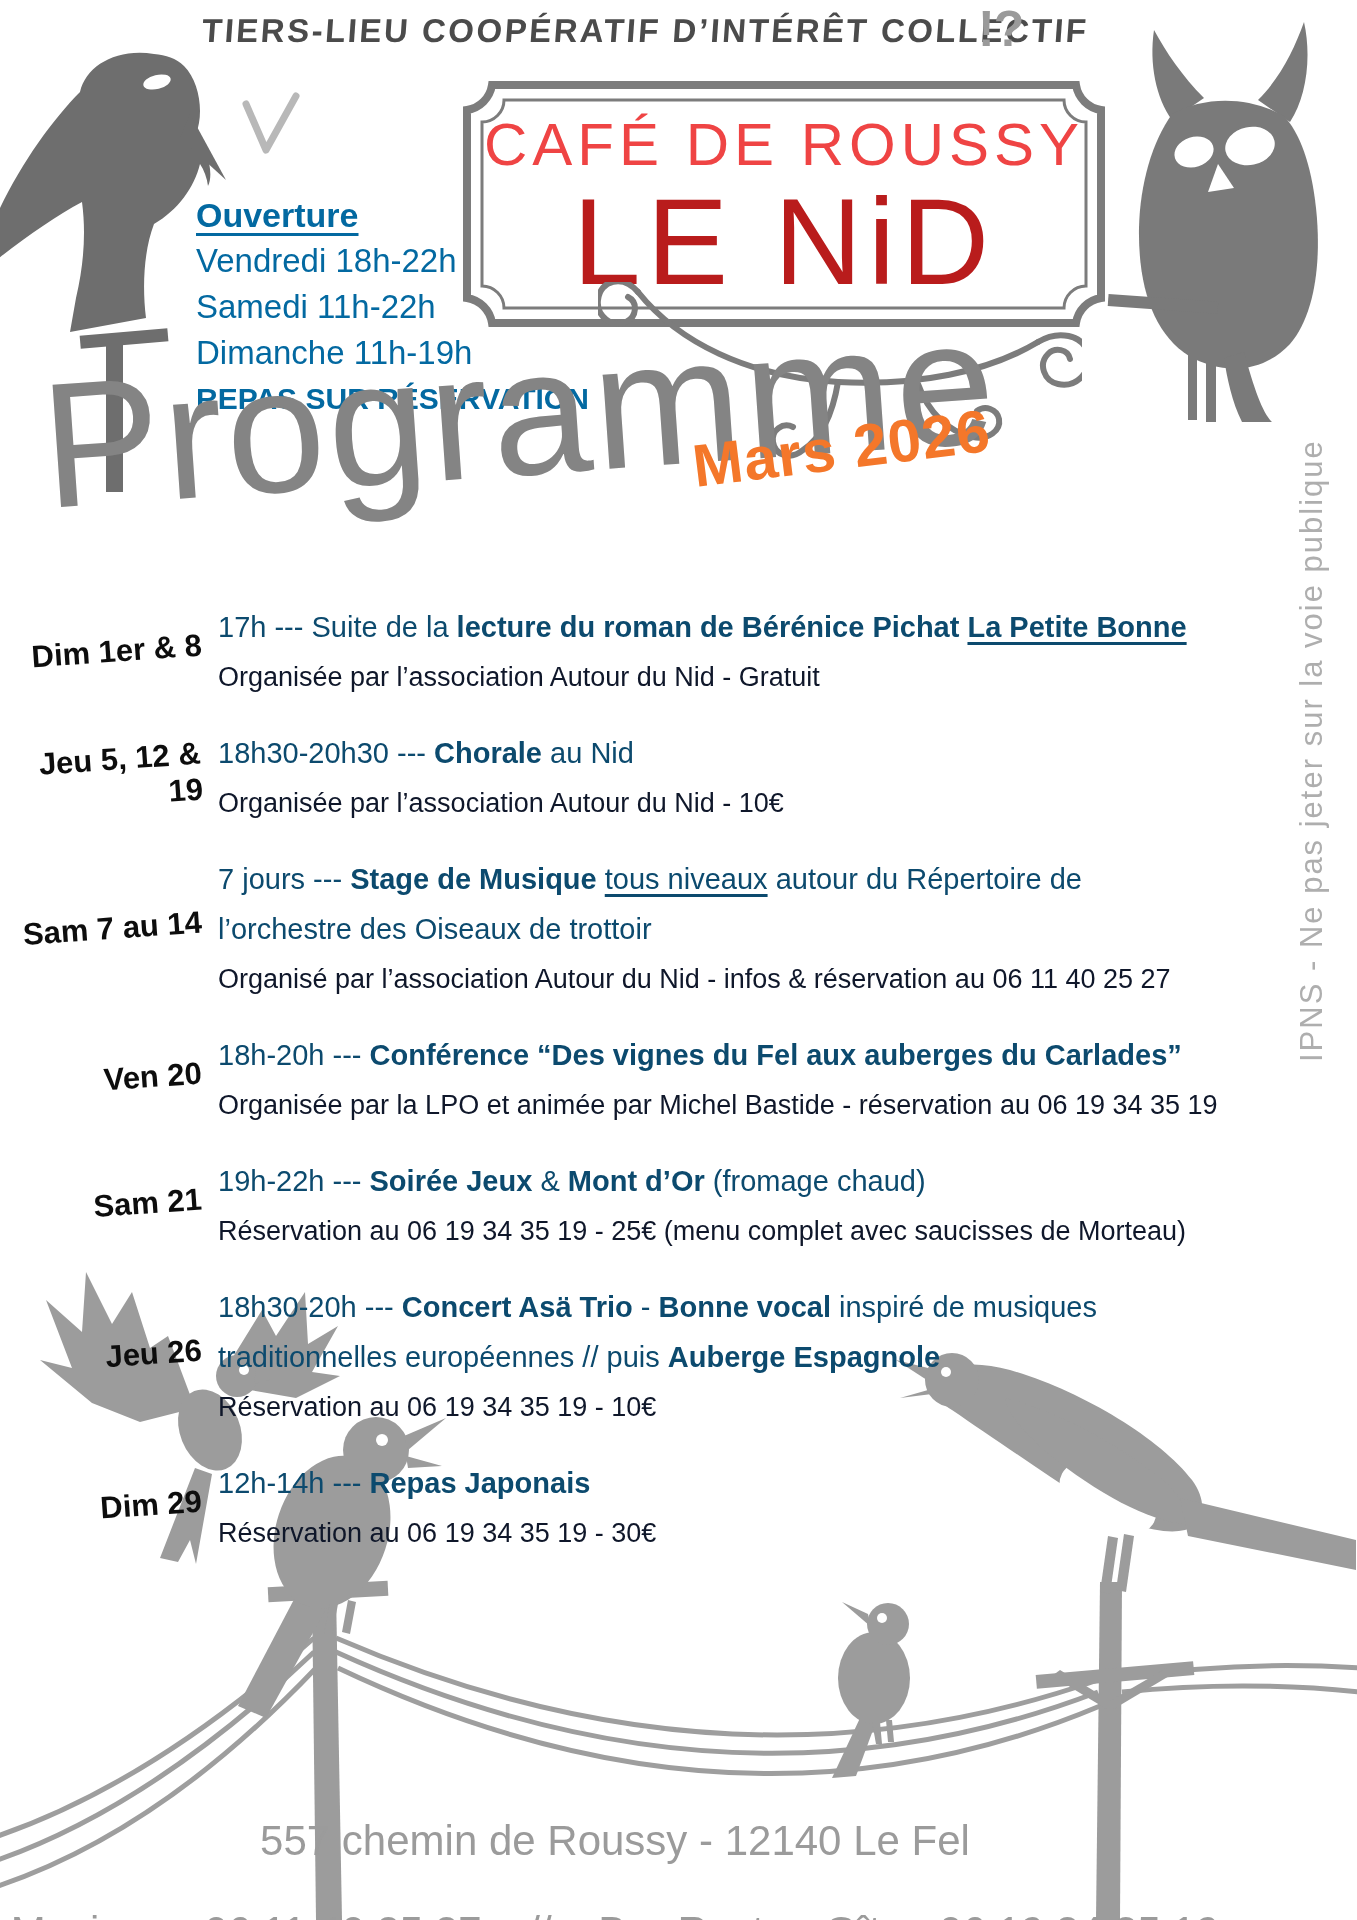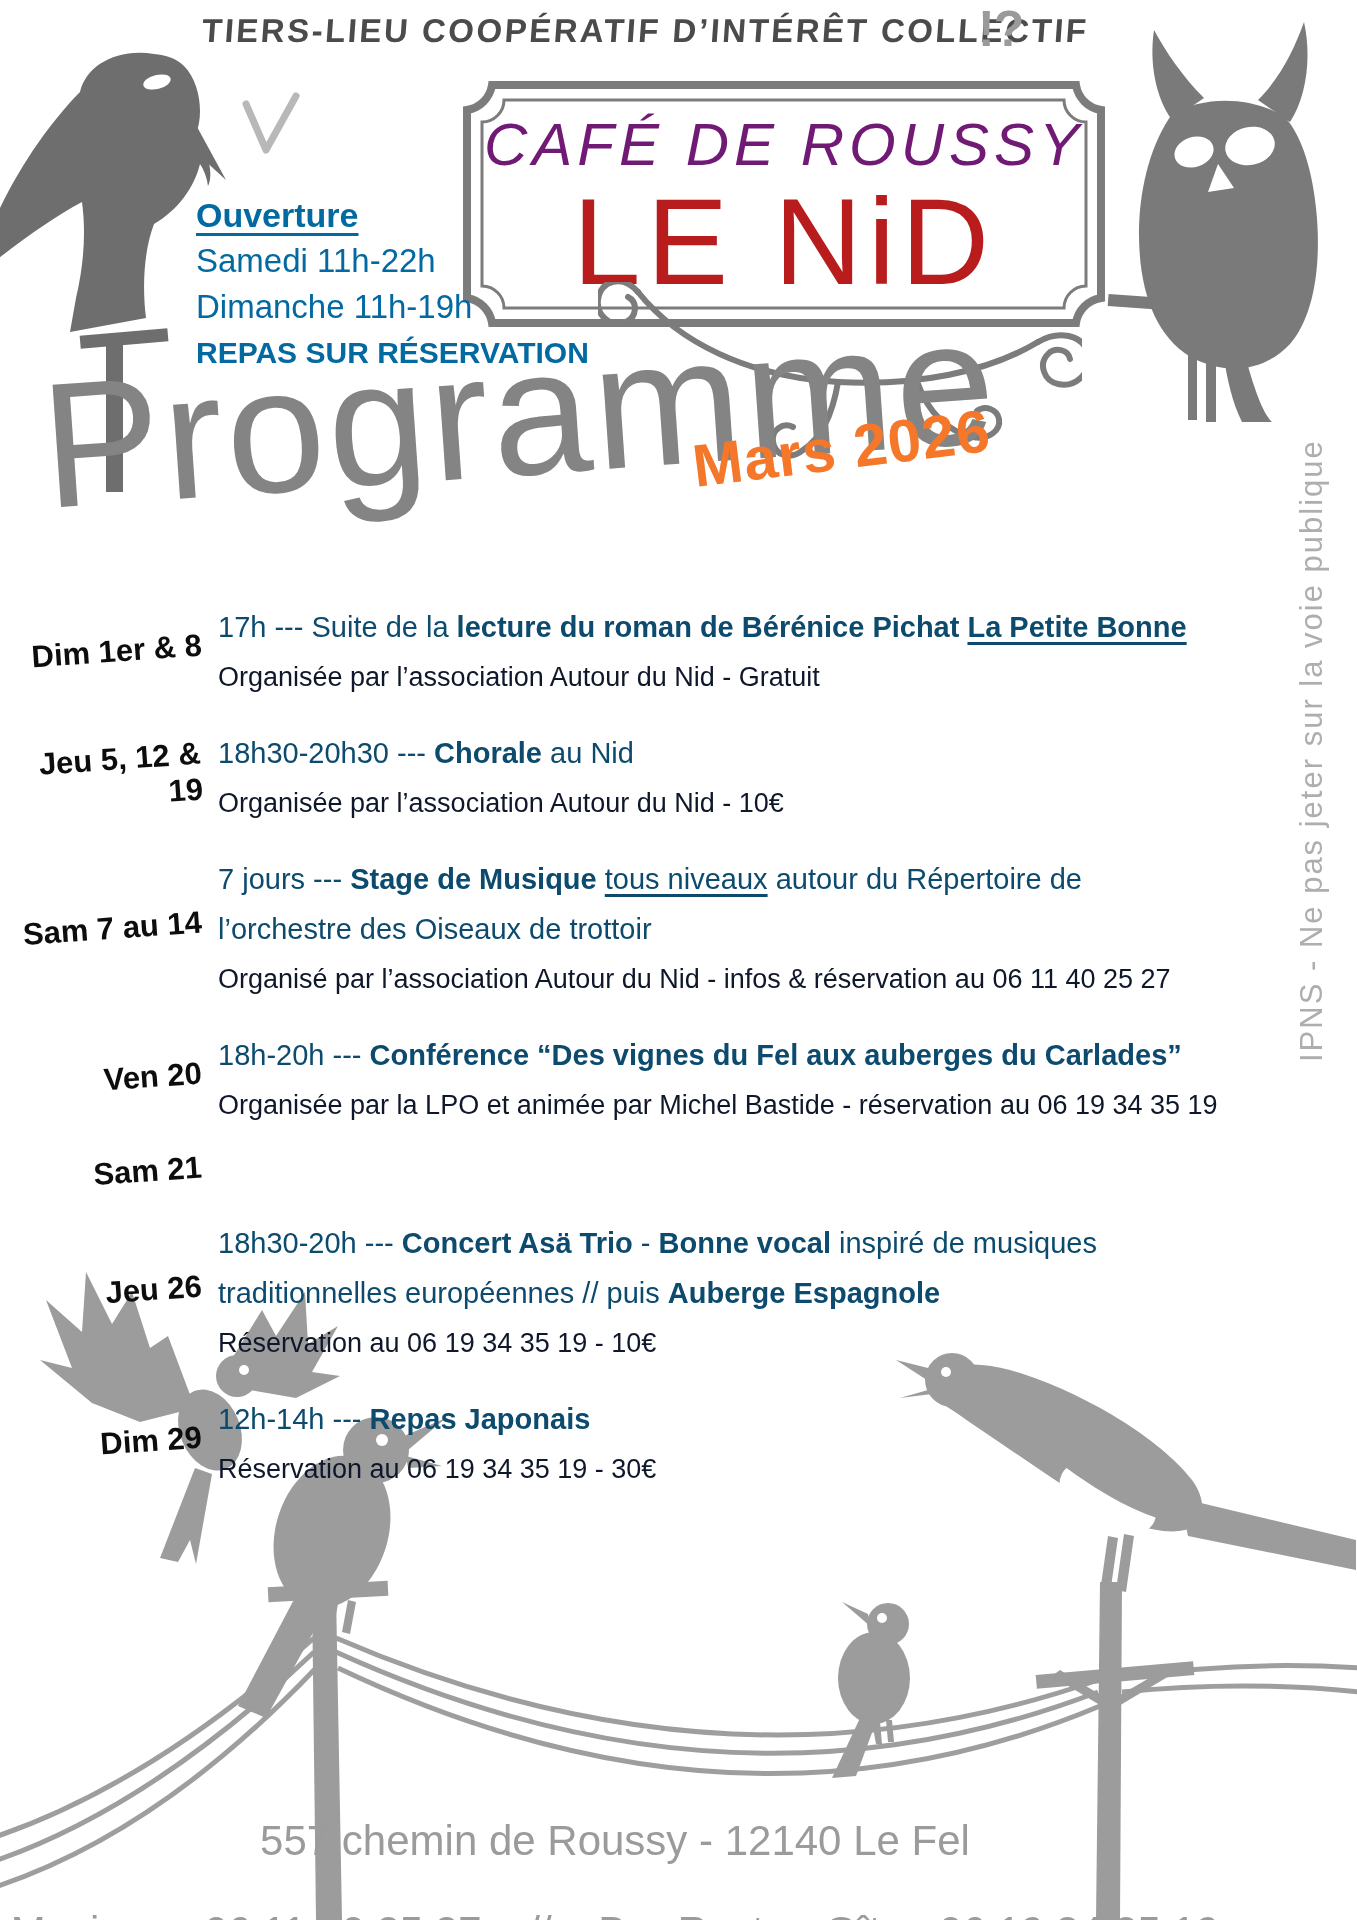--- a/index.html
+++ b/index.html
@@ -13,21 +13,21 @@
          color:#9a9a9a;letter-spacing:-1px;z-index:2;}
 
   
   .crow{position:absolute;left:-6px;top:40px;width:312px;height:452px;z-index:1;}
   .owl{position:absolute;left:1094px;top:2px;width:262px;height:420px;z-index:1;}
 
   
   .plaque{position:absolute;left:462px;top:80px;width:644px;height:248px;z-index:1;}
   .plaque-frame{position:absolute;left:0;top:0;width:644px;height:248px;}
   .plaque-line1{position:absolute;left:0;right:0;top:30px;text-align:center;
-                font-size:60px;letter-spacing:5px;color:#701a75;font-style:italic;}
+                font-size:60px;letter-spacing:5px;color:#ef4444;}
   .plaque-line2{position:absolute;left:0;right:0;top:92px;text-align:center;
                 font-size:122px;letter-spacing:6px;color:#b91c1c;}
   .swirls{position:absolute;left:598px;top:282px;width:484px;height:190px;z-index:1;}
 
   
   .opening{position:absolute;left:196px;top:192px;color:#0369a1;z-index:2;}
   .o-title{font-size:34px;line-height:46px;font-weight:bold;text-decoration:underline;
            text-decoration-thickness:3px;text-underline-offset:6px;}
   .o-line{font-size:33px;line-height:46px;}
   .o-note{font-size:30px;line-height:46px;font-weight:bold;}
@@ -120,20 +120,21 @@
       <path d="M40,10 C80,60 150,95 240,100 C320,104 390,90 440,60"></path>
       <path d="M440,60 c20,-12 45,-8 50,12 c4,18 -12,34 -30,30 c-14,-3 -20,-20 -10,-30 c7,-7 20,-5 22,5"></path>
       <path d="M40,10 c-15,-18 -38,-12 -40,8 c-2,16 14,28 28,22 c11,-5 12,-20 2,-25"></path>
       <path d="M240,100 C235,130 225,155 205,168 c-12,10 -28,6 -30,-8 c-2,-12 10,-20 20,-15"></path>
       <path d="M320,102 C330,130 350,150 375,155 c15,3 28,-6 26,-18 c-2,-10 -14,-14 -22,-8"></path>
     </g>
   </svg>
 
   <div class="opening">
     <div class="o-title">Ouverture</div>
+    <div class="o-line">Vendredi 18h-22h</div>
     <div class="o-line">Samedi 11h-22h</div>
     <div class="o-line">Dimanche 11h-19h</div>
     <div class="o-note">REPAS SUR RÉSERVATION</div>
   </div>
 
   <div class="prog-title">Programme</div>
   <div class="prog-month">Mars 2026</div>
 
   <svg class="scene" viewBox="0 0 1357 680">
     <g fill="none" stroke="#9e9e9e" stroke-width="5">
@@ -228,20 +229,24 @@
     <div class="event">
       <div class="ev-date">Ven 20</div>
       <div class="ev-body">
           <div class="ev-line"><span>18h-20h --- </span><span class="b">Conférence “Des vignes du Fel aux auberges du Carlades”</span></div>
           <div class="ev-sub">Organisée par la LPO et animée par Michel Bastide - réservation au 06 19 34 35 19</div>
         </div>
     </div>
 
     <div class="event">
       <div class="ev-date">Sam 21</div>
+      <div class="ev-body">
+          <div class="ev-line"><span>19h-22h --- </span><span class="b">Soirée Jeux</span><span> &amp; </span><span class="b">Mont d’Or</span><span> (fromage chaud)</span></div>
+          <div class="ev-sub">Réservation au 06 19 34 35 19 - 25€ (menu complet avec saucisses de Morteau)</div>
+        </div>
     </div>
 
     <div class="event">
       <div class="ev-date">Jeu 26</div>
       <div class="ev-body">
           <div class="ev-line"><span>18h30-20h --- </span><span class="b">Concert Asä Trio</span><span> - </span><span class="b">Bonne vocal</span><span> inspiré de musiques</span></div>
           <div class="ev-line"><span>traditionnelles européennes // puis </span><span class="b">Auberge Espagnole</span></div>
           <div class="ev-sub">Réservation au 06 19 34 35 19 - 10€</div>
         </div>
     </div>

